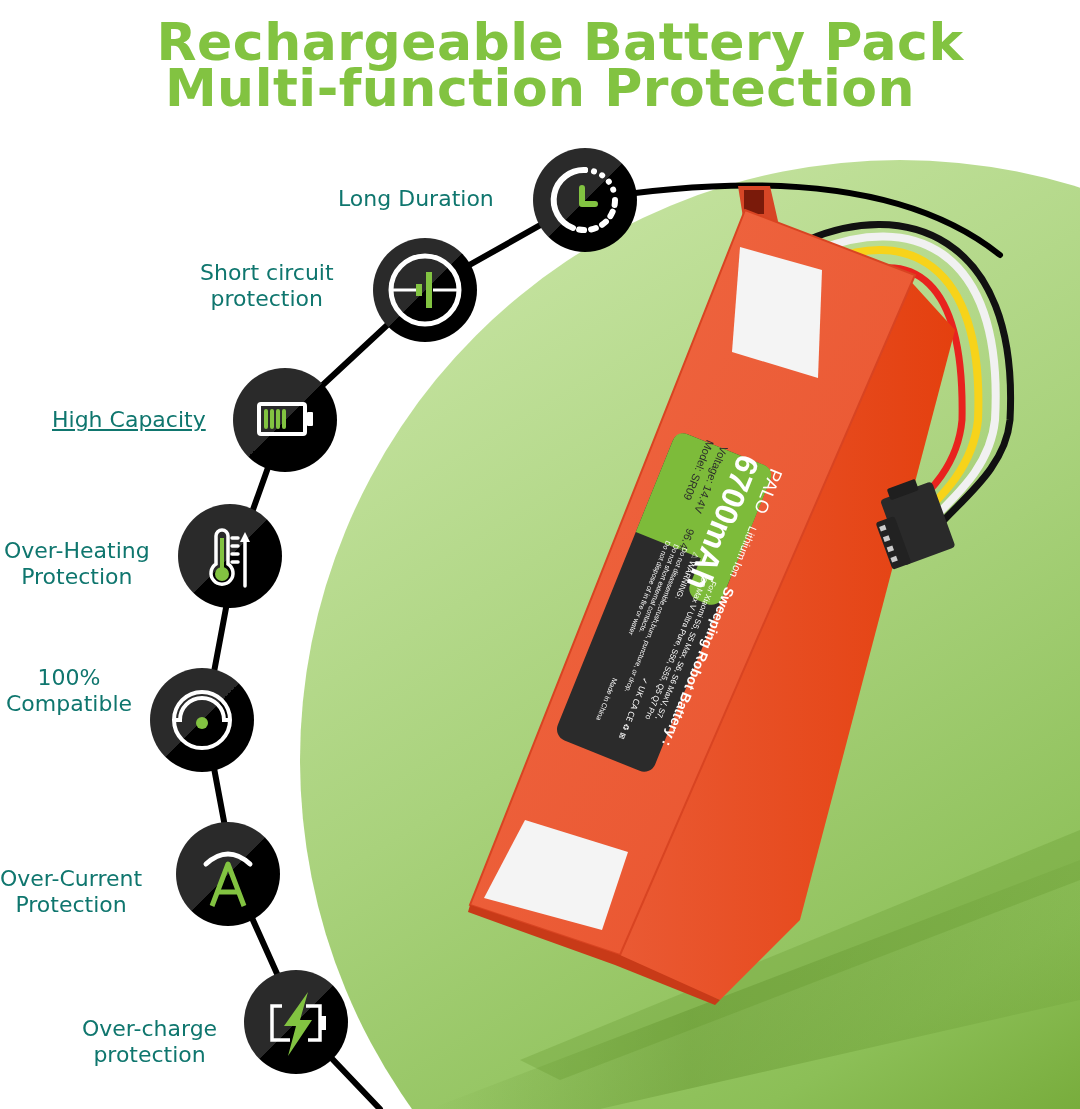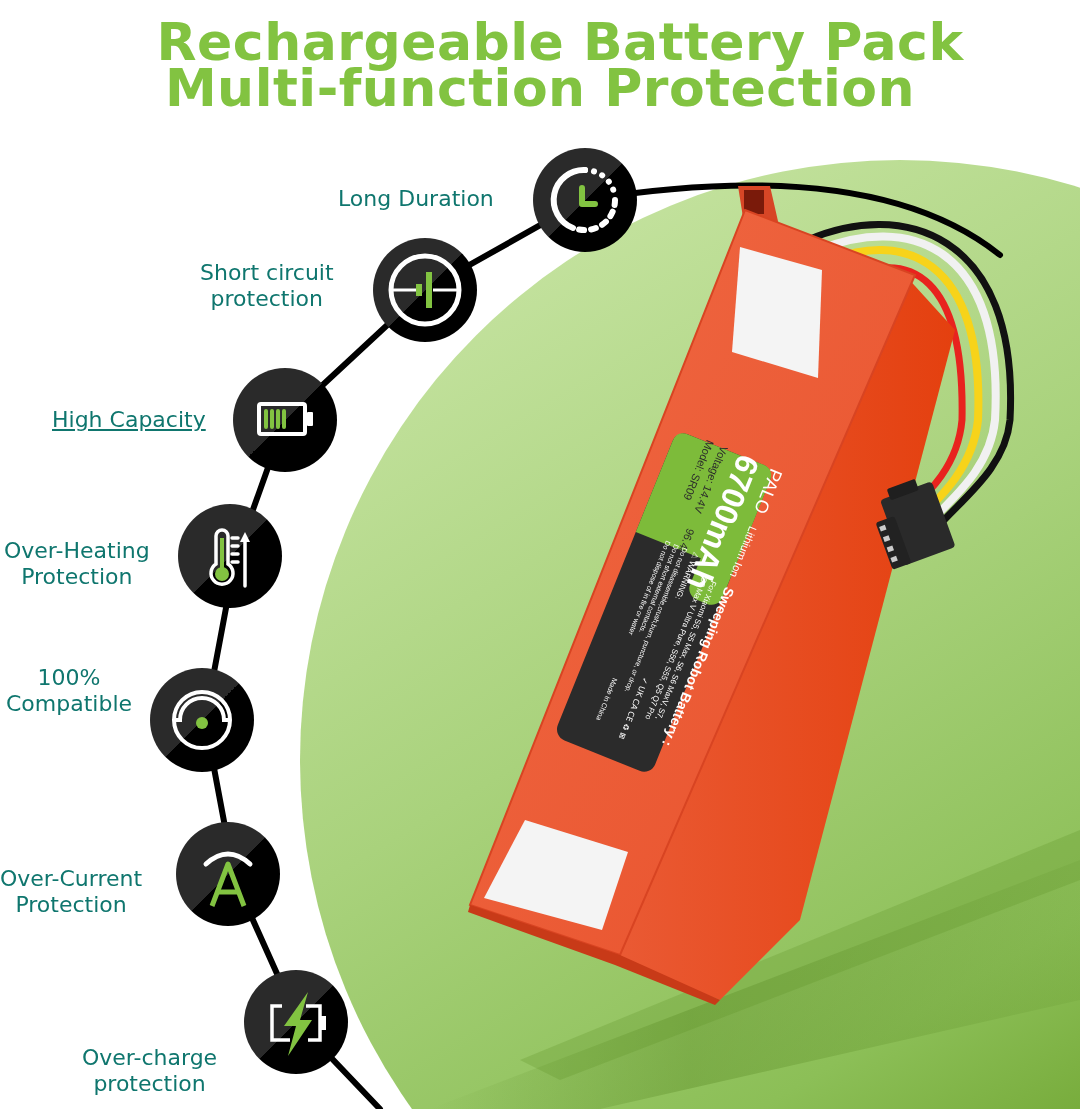--- a/index.html
+++ b/index.html
@@ -188,21 +188,21 @@
     <div>Protection</div>
   </div>
   <div class="icon-disc" style="left:176px; top:822px;">
     <svg viewBox="0 0 104 104">
       <path d="M 30 42 Q 52 22 74 42" fill="none" stroke="#ffffff" stroke-width="5" stroke-linecap="round"></path>
       <path d="M 36 84 L 52 42 L 68 84" fill="none" stroke="#82c341" stroke-width="5" stroke-linejoin="round"></path>
       <line x1="42" y1="70" x2="62" y2="70" stroke="#82c341" stroke-width="5"></line>
     </svg>
   </div>
 
-  <div class="feature-label" style="left:82px; top:1045px;">
+  <div class="feature-label" style="left:82px; top:1016px;">
     <div>Over-charge</div>
     <div>protection</div>
   </div>
   <div class="icon-disc" style="left:244px; top:970px;">
     <svg viewBox="0 0 104 104">
       <path d="M 38 36 L 28 36 L 28 70 L 46 70" fill="none" stroke="#ffffff" stroke-width="3.5"></path>
       <path d="M 62 36 L 76 36 L 76 70 L 64 70" fill="none" stroke="#ffffff" stroke-width="3.5"></path>
       <rect x="77" y="46" width="5" height="14" fill="#ffffff"></rect>
       <path d="M 64 22 L 40 56 L 52 56 L 44 86 L 68 50 L 56 50 Z" fill="#82c341"></path>
     </svg>

